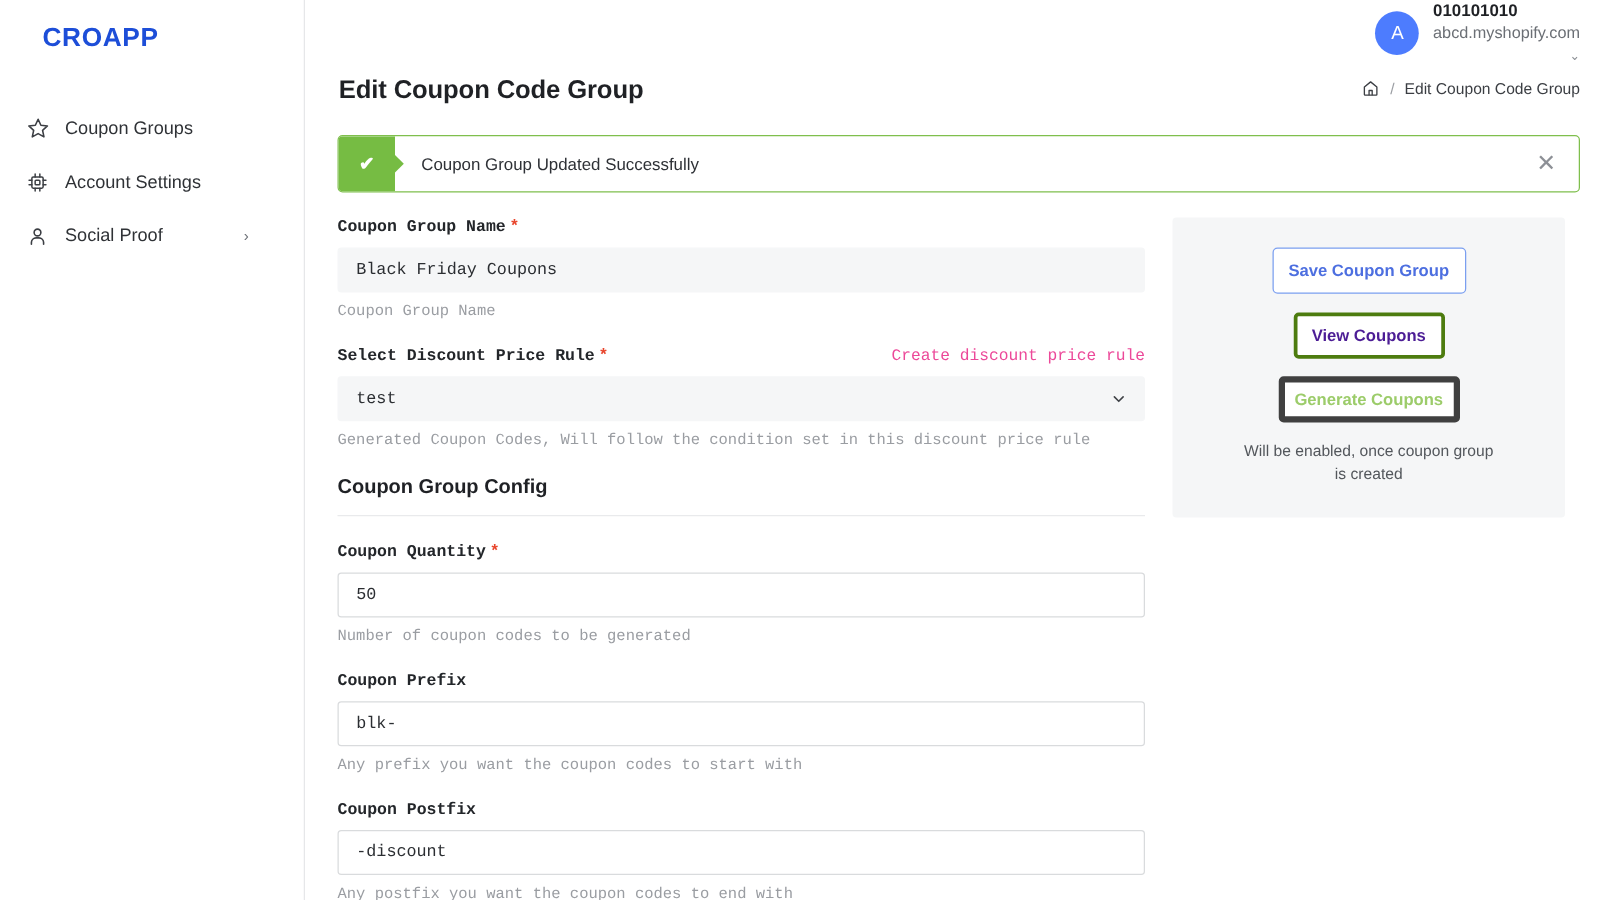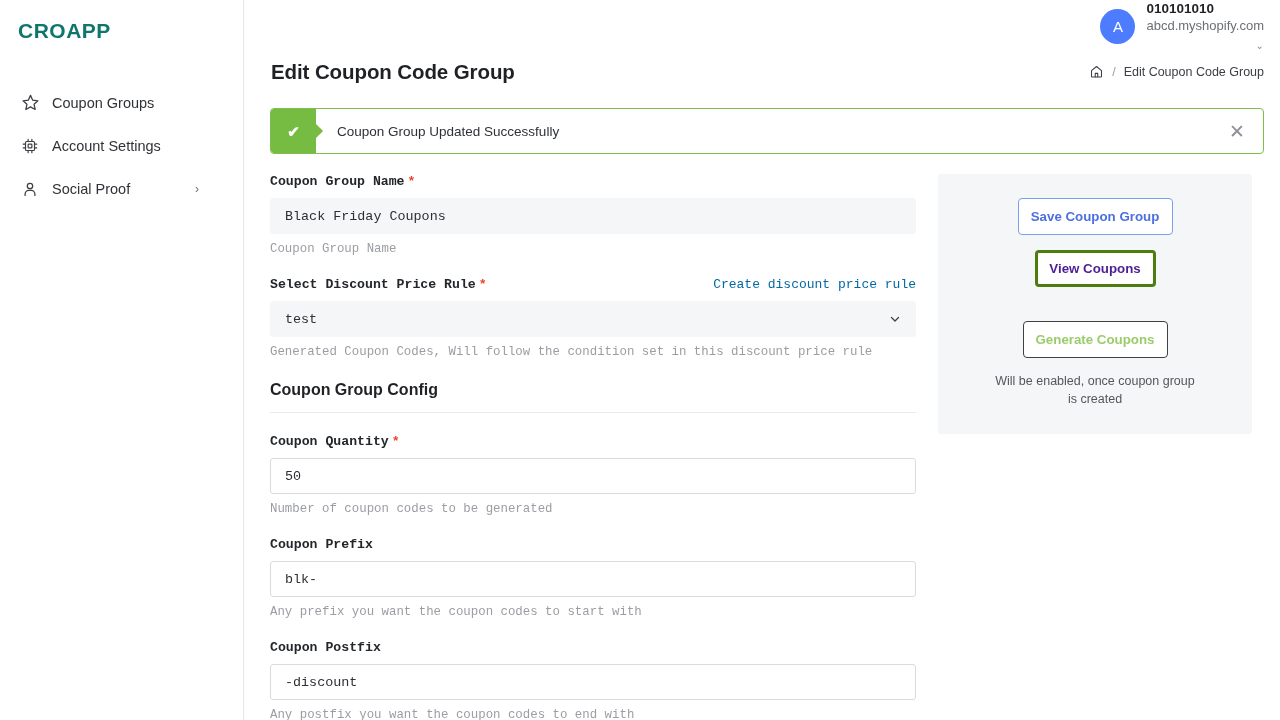--- a/index.html
+++ b/index.html
@@ -15,22 +15,22 @@
   
   .sidebar {
     width: 244px; height: 720px;
     background: #ffffff;
     border-right: 1px solid #e6e7e9;
     flex: 0 0 244px;
     position: relative;
   }
   .brand {
     font-size: 21px; font-weight: bold;
-    color: #0f766e; letter-spacing: .5px;
-    padding: 19px 0 0 18px;
+    color: #1d4ed8; letter-spacing: .5px;
+    padding: 19px 0 0 34px;
   }
   .nav { margin-top: 38px; }
   .nav-item {
     display: flex; align-items: center;
     height: 43px;
     padding: 0 16px 0 19px;
     cursor: pointer;
     position: relative;
   }
   .nav-icon {
@@ -142,21 +142,21 @@
 
   .field { margin-bottom: 16px; font-family: Liberation Mono, monospace; }
   .field-label-row { display: flex; align-items: baseline; }
   .field-label {
     font-size: 13.2px; font-weight: bold; color: #23262a;
     margin-bottom: 9px;
   }
   .req { color: #e8452c; margin-left: 3px; font-weight: bold; }
   .link-right {
     margin-left: auto;
-    font-size: 13px; color: #0369a1; cursor: pointer;
+    font-size: 13px; color: #ec4899; cursor: pointer;
   }
   .input {
     width: 100%; height: 36px;
     display: flex; align-items: center;
     padding: 0 14px;
     font-size: 13.4px; color: #2b2e32;
     border-radius: 3px;
   }
   .input.readonly { background: #f5f6f7; border: 1px solid #f5f6f7; }
   .input.editable { background: #ffffff; border: 1px solid #d9dbdd; }
@@ -190,22 +190,22 @@
     display: flex; align-items: center; justify-content: center;
     border-radius: 4px;
     font-size: 13.3px; font-weight: bold;
     background: #ffffff;
     cursor: pointer;
     height: 37px;
   }
   .btn-save { width: 155px; border: 1px solid #7b9ff0; color: #4d6fe0; }
   .btn-view { width: 121px; border: 3px solid #4d7c0f; color: #4c1d95; margin-top: 15px; text-align: center; }
   .btn-generate {
-    width: 145px; border: 1px solid #404040; color: #9ccc6a;
-    margin-top: 34px; cursor: default;
+    width: 145px; border: 5px solid #404040; color: #9ccc6a;
+    margin-top: 14px; cursor: default;
   }
   .side-note {
     font-size: 12.5px; color: #53575c;
     text-align: center;
     margin-top: 14px;
     line-height: 1.45;
     max-width: 200px;
   }
 </style>
 </head>

